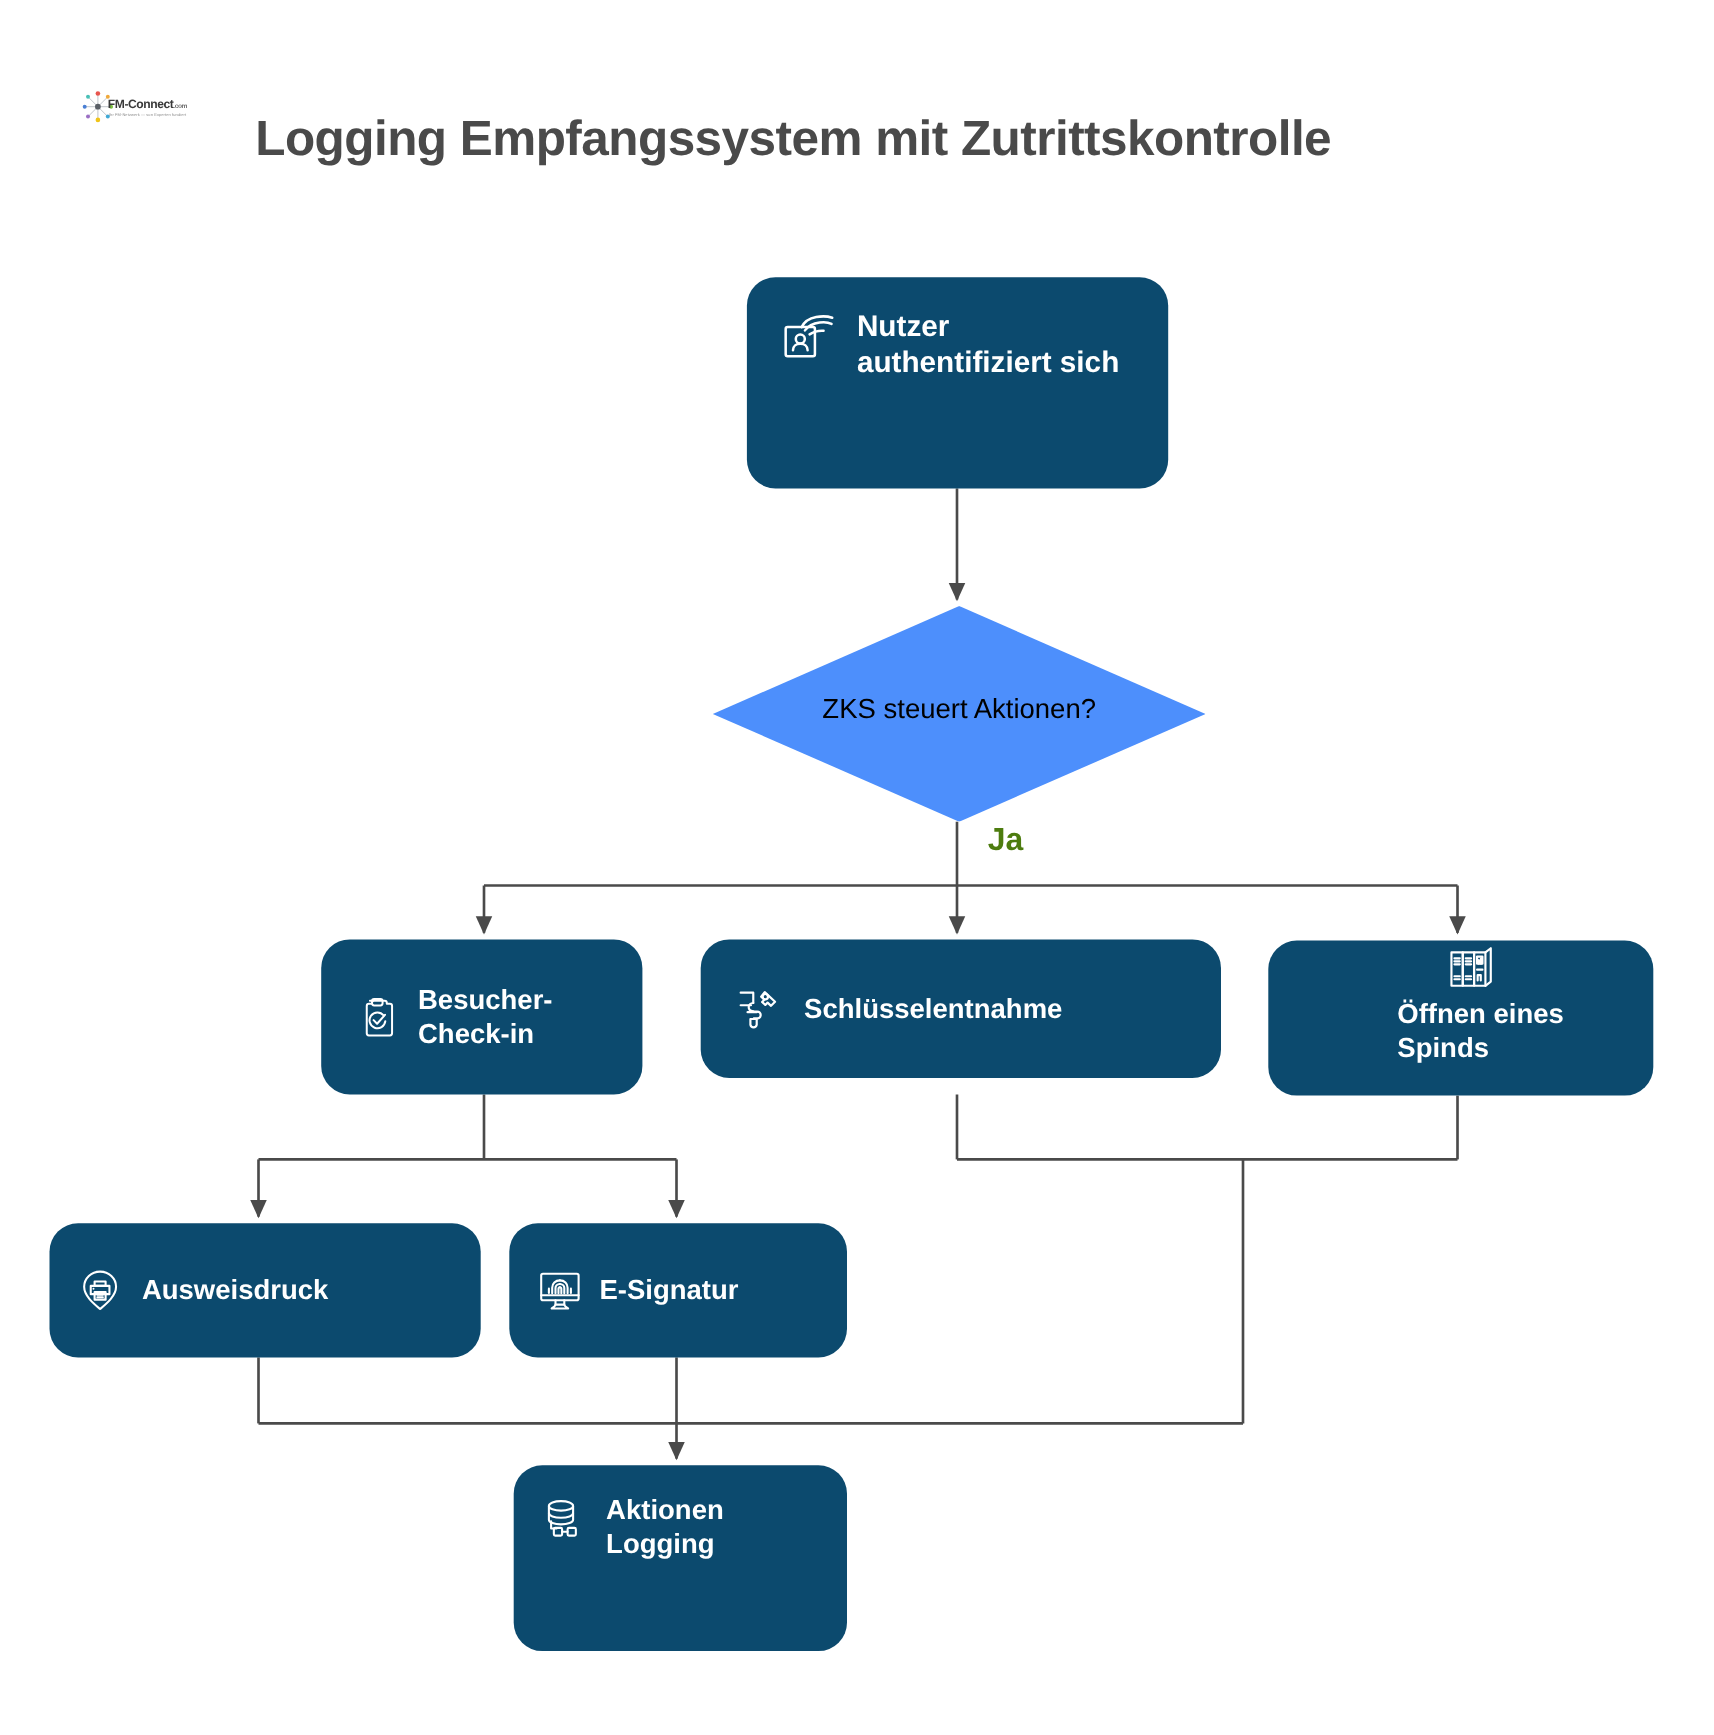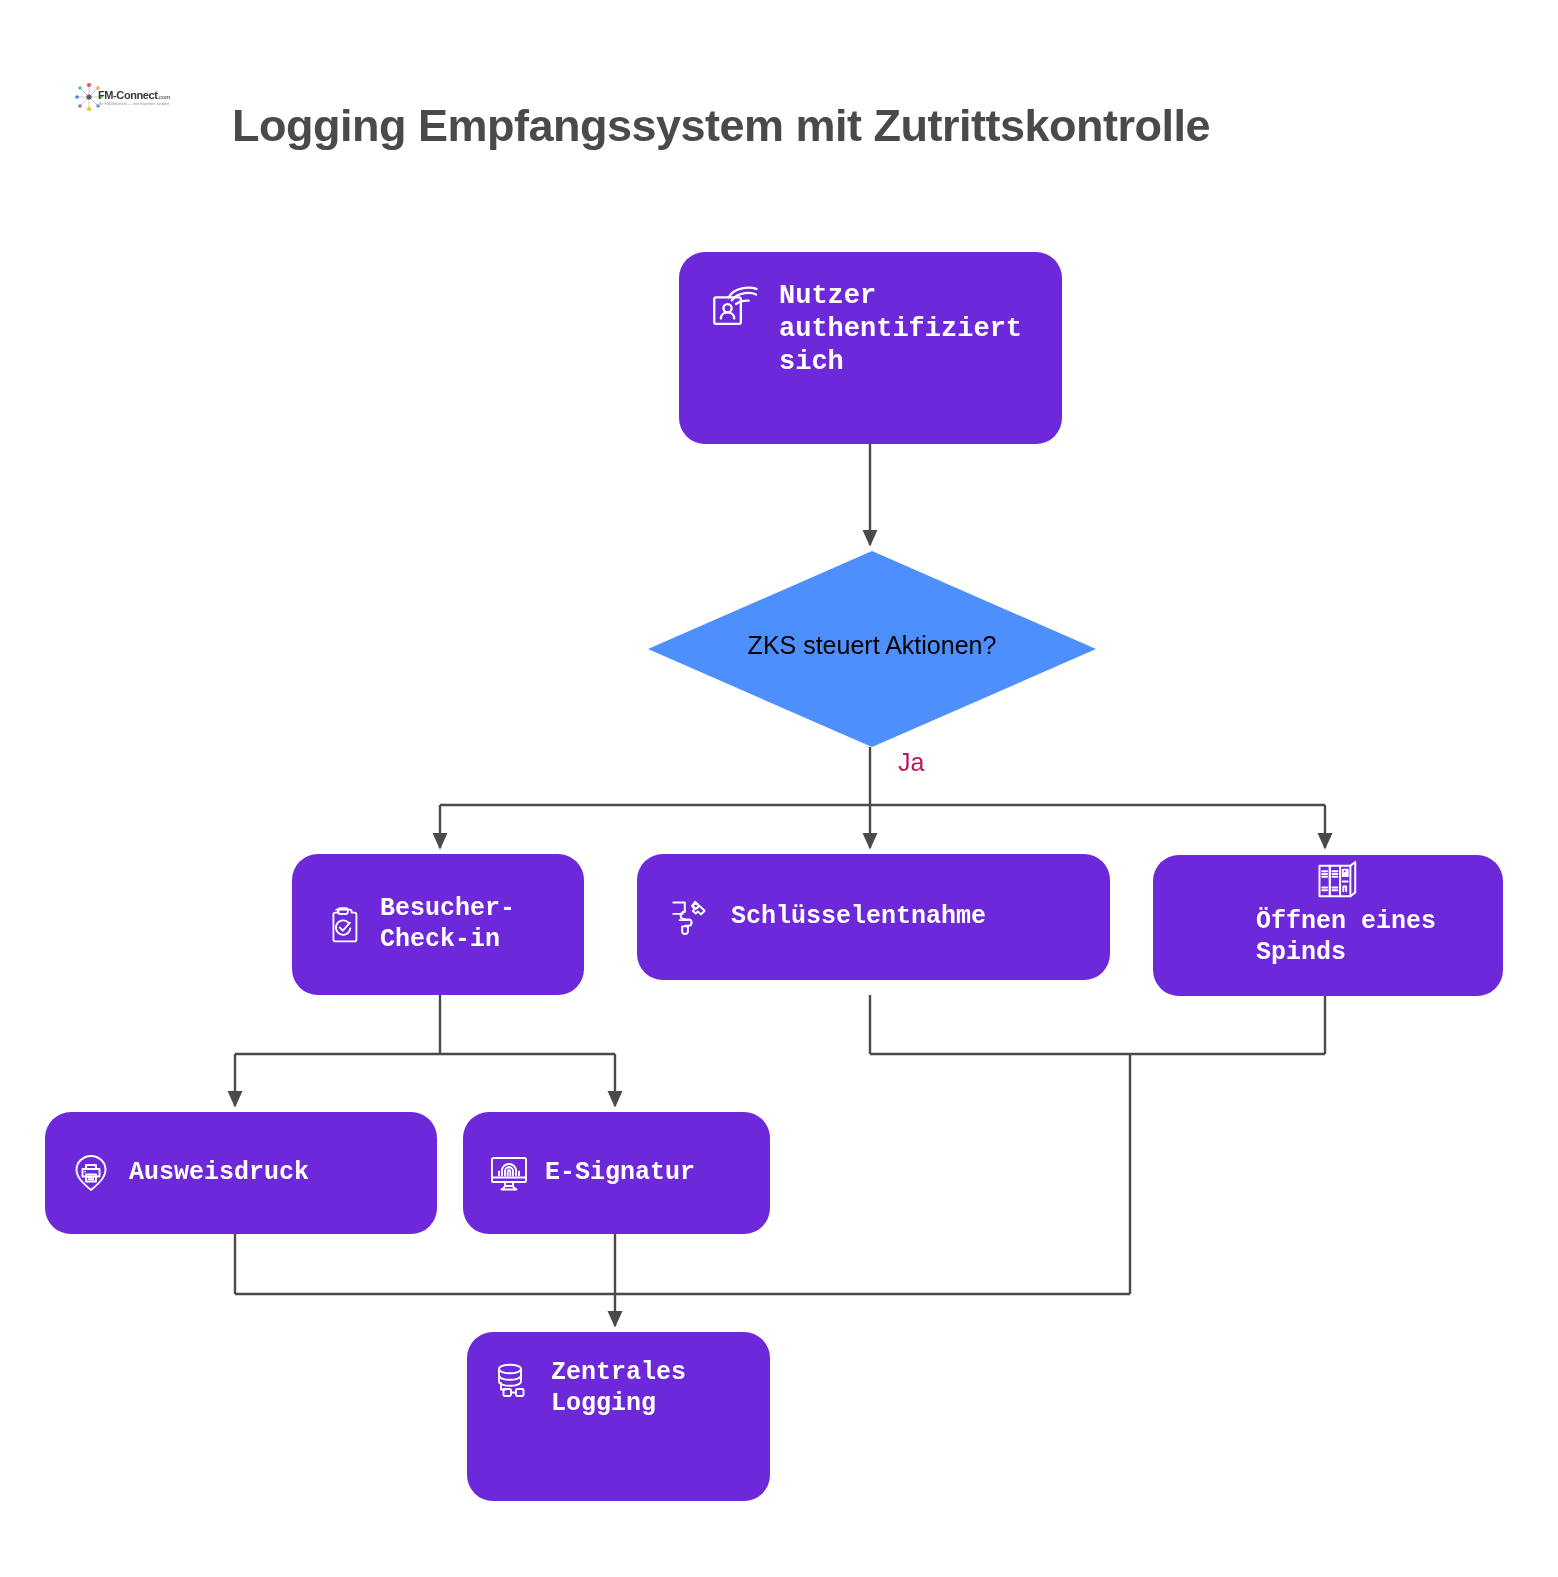--- a/index.html
+++ b/index.html
@@ -71,25 +71,24 @@
   #edges {
     position: absolute;
     left: 0;
     top: 0;
     width: 1558px;
     height: 1577px;
   }
   
   .node {
     position: absolute;
-    background: #6d28d9;
+    background: #0c4a6e;
     display: flex;
     align-items: center;
     box-sizing: border-box;
-    font-family: Liberation Mono, monospace;
   }
   .node.rounded {
     border-radius: 26px;
   }
   .node .node-icon {
     flex: 0 0 auto;
     display: flex;
     align-items: center;
     justify-content: center;
   }
@@ -131,22 +130,23 @@
     align-items: center;
     justify-content: center;
     text-align: left;
     font-size: 25px;
     padding-bottom: 8px;
   }
   #edge-label-ja {
     position: absolute;
     left: 898px;
     top: 748px;
-    font-size: 25px;
-    color: #be185d;
+    font-size: 29px;
+    color: #4d7c0f;
+    font-weight: bold;
   }
   
   #node-checkin {
     left: 292px; top: 854px; width: 292px; height: 141px;
     padding-left: 28px;
   }
   #node-checkin .node-label { font-size: 25px; margin-left: 14px; }
   #node-keys {
     left: 637px; top: 854px; width: 473px; height: 126px;
     padding-left: 28px;
@@ -356,17 +356,17 @@
       <svg width="48" height="48" viewBox="0 0 48 48" fill="none" stroke="#ffffff" stroke-width="1.9" stroke-linecap="round" stroke-linejoin="round">
         <ellipse cx="19" cy="13" rx="11" ry="4.3"></ellipse>
         <path d="M8 13 v12.5 c0 2.4 4.9 4.3 11 4.3 s11 -1.9 11 -4.3 V13"></path>
         <path d="M8 19.5 c0 2.4 4.9 4.3 11 4.3 s11 -1.9 11 -4.3"></path>
         <path d="M10 27 v6.5 h5"></path>
         <rect x="12.5" y="33" width="7.5" height="7" rx="1.2"></rect>
         <rect x="25" y="33" width="7.5" height="7" rx="1.2"></rect>
         <path d="M20 36.5 h5"></path>
       </svg>
     </span>
-    <span class="node-label">Zentrales
+    <span class="node-label">Aktionen
 Logging</span>
   </div>
 
 </div>
 
 </body></html>

